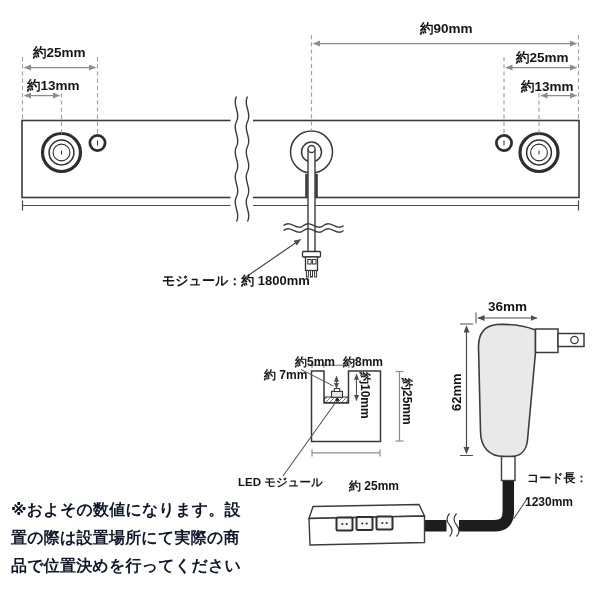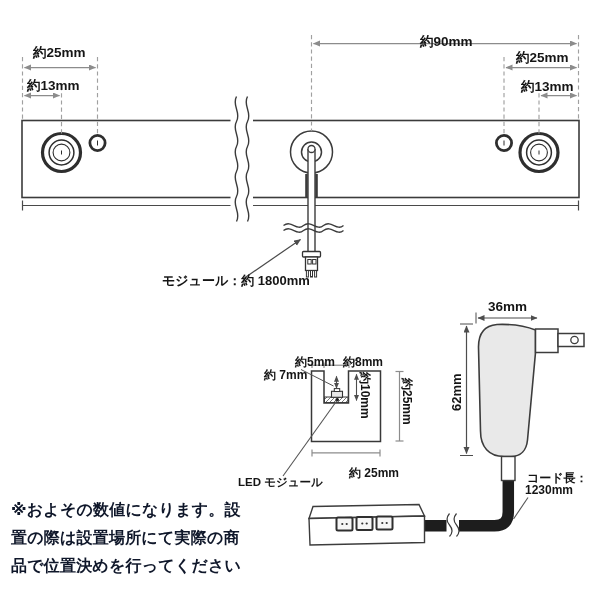--- a/index.html
+++ b/index.html
@@ -204,39 +204,39 @@
       <circle cx="382.3" cy="523" r="1.1" fill="#333"></circle>
           <circle cx="386.7" cy="523" r="1.1" fill="#333"></circle>
     </g>
 
     <line x1="528" y1="497.5" x2="513.5" y2="519" stroke="#555" stroke-width="1.1"></line>
   </g>
 </svg>
 
 <span class="lbl f13" style="left:33px;top:46px;">約25mm</span>
 <span class="lbl f13" style="left:27px;top:79px;">約13mm</span>
-<span class="lbl f13" style="left:420px;top:22px;margin-top:13px;">約90mm</span>
+<span class="lbl f13" style="left:420px;top:22px;">約90mm</span>
 <span class="lbl f13" style="left:516px;top:51px;">約25mm</span>
 <span class="lbl f13" style="left:521px;top:80px;">約13mm</span>
 
 
 <span class="lbl" style="left:162px;top:274px;font-size:13px;">モジュール：約 1800mm</span>
 
 <span class="lbl f12" style="left:295px;top:344px;">約5mm</span>
 <span class="lbl f12" style="left:343px;top:344px;text-align:right;">約8mm</span>
 <span class="lbl f12" style="left:264px;top:357px;">約 7mm</span>
 <span class="lbl f11 rot90" style="left:371px;top:372px;">約10mm</span>
 <span class="lbl f11 rot90" style="left:413px;top:378px;">約25mm</span>
-<span class="lbl f12" style="left:321px;top:455px;padding-left:28px;">約 25mm</span>
+<span class="lbl f12" style="left:321px;top:468px;padding-left:28px;">約 25mm</span>
 <span class="lbl" style="left:238px;top:476px;font-size:11.5px;">LED モジュール</span>
 
 <span class="lbl f13" style="left:488px;top:300px;">36mm</span>
 <span class="lbl rotN90" style="left:450px;top:411px;font-size:13px;">62mm</span>
 <span class="lbl" style="left:527px;top:472px;font-size:12px;">コード長：</span>
-<span class="lbl" style="left:525px;top:484px;font-size:12px;">1230mm</span>
+<span class="lbl" style="left:525px;top:496px;font-size:12px;">1230mm</span>
 
 <div class="note">
   <div>※およその数値になります。設</div>
   <div>置の際は設置場所にて実際の商</div>
   <div>品で位置決めを行ってください</div>
 </div>
 
 </div>
 
 </body></html>

